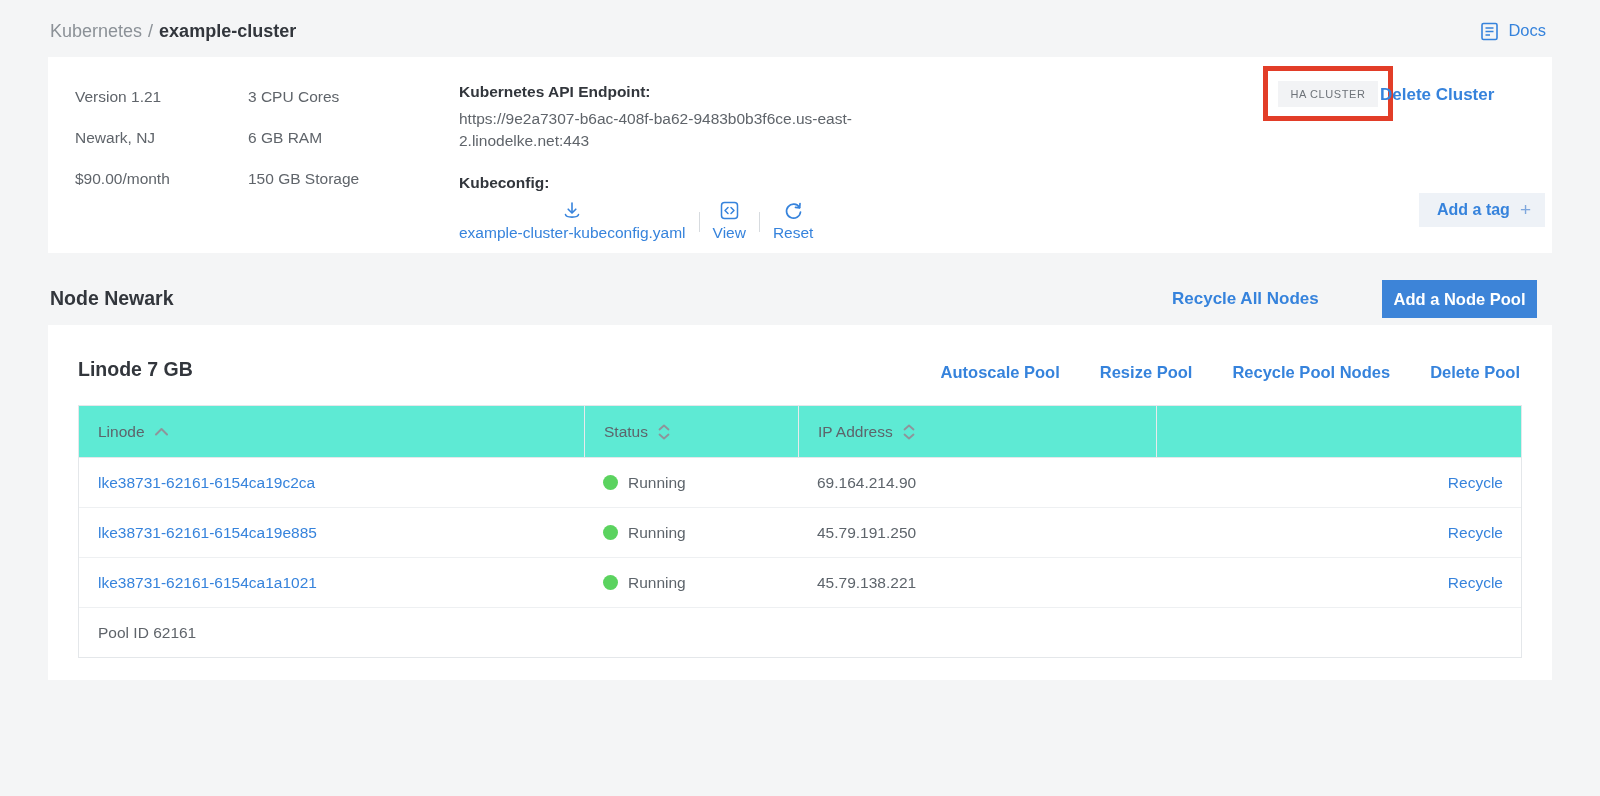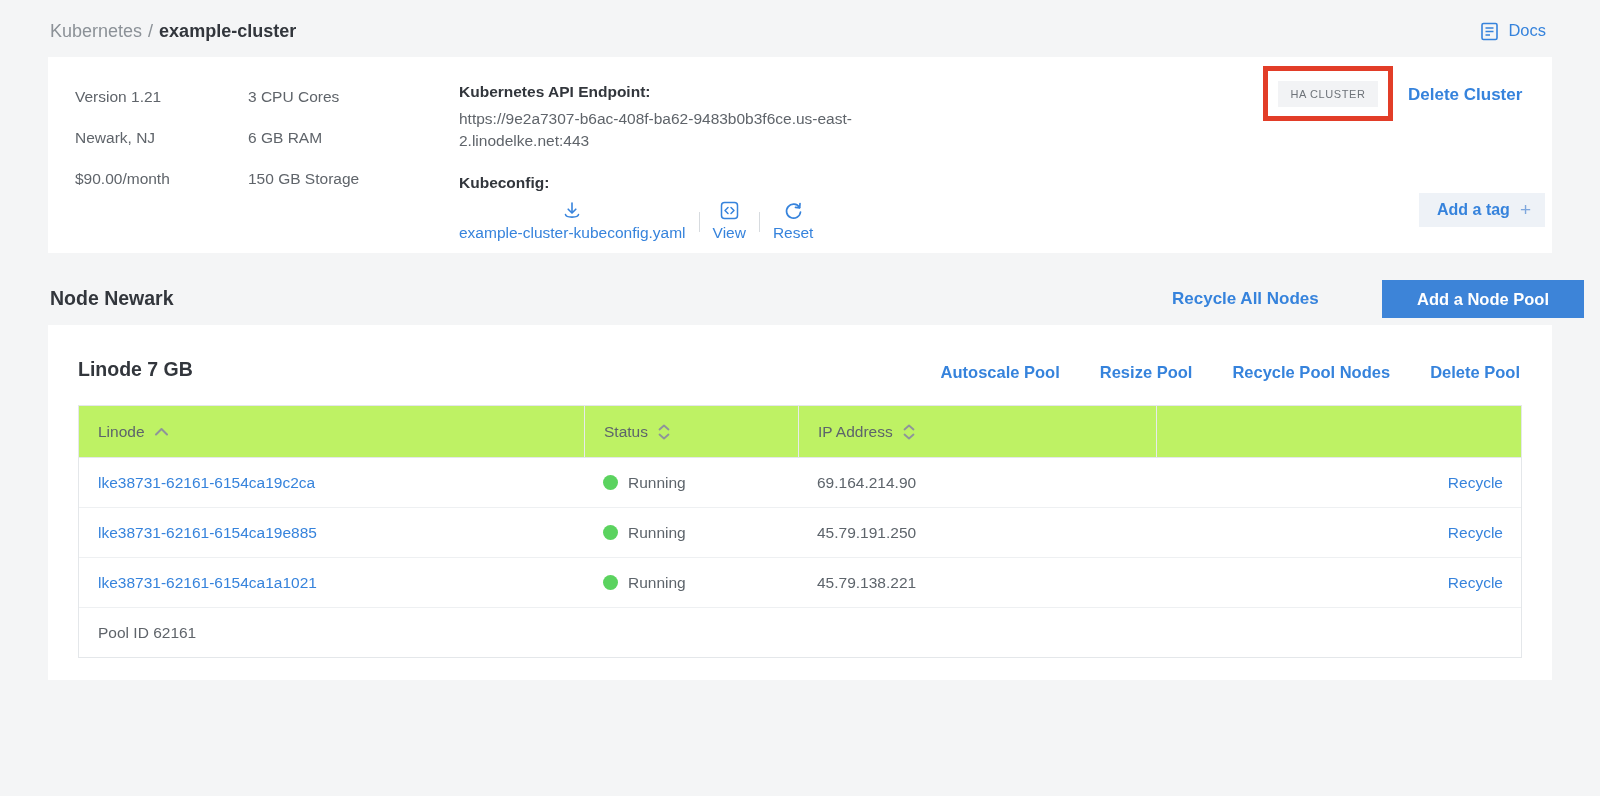--- a/index.html
+++ b/index.html
@@ -36,42 +36,42 @@
   .endpoint-url { font-size:15.5px; color:#5f646a; line-height:22px; width:450px; overflow-wrap:break-word; }
   .kubeconfig-block { position:absolute; left:411px; top:117px; width:560px; }
   .kubeconfig-row { display:flex; align-items:center; margin-top:9px; font-size:15.5px; }
   .kc-link { display:flex; align-items:center; gap:0; color:#3683dc; cursor:pointer;flex-direction:column; }
   .kc-divider { width:1px; height:20px; background:#d7dbdf; margin:0 13px; }
 
   .ha-annotation { position:absolute; left:1215px; top:9px; width:130px; height:55px;
                    border:5px solid #e23d28; display:flex; align-items:center; justify-content:center; }
   .ha-chip { background:#f2f3f5; color:#6e7379; font-size:11px; letter-spacing:0.6px;
              padding:7px 12px; white-space:nowrap; }
-  .delete-cluster { position:absolute; left:1360px; top:28px; color:#3683dc; font-size:17px;
+  .delete-cluster { position:absolute; left:1332px; top:28px; color:#3683dc; font-size:17px;
                     font-weight:700; cursor:pointer; }
   .add-tag-chip { position:absolute; right:7px; top:136px; height:34px; background:#eef2f7;
                   display:flex; align-items:center; gap:10px; padding:0 14px 0 18px; cursor:pointer; }
   .add-tag-chip .tag-label { color:#3683dc; font-size:16px; font-weight:700; }
   .add-tag-chip .plus { color:#7ea7dd; font-size:19px; font-weight:400; }
 
   
   .np-title { position:absolute; left:50px; top:287px; font-size:19.5px; font-weight:700; color:#32363c; }
   .recycle-all { position:absolute; left:1172px; top:289px; color:#3683dc; font-size:17px; font-weight:700; cursor:pointer; }
-  .add-pool-btn { position:absolute; left:1382px; top:280px; width:202px; height:38px; background:#3d84d8;
+  .add-pool-btn { position:absolute; left:1382px; top:280px; width:155px; height:38px; background:#3d84d8;
                   color:#ffffff; font-size:16.5px; font-weight:700; border:none; cursor:pointer;
                   font-family:"Liberation Sans", sans-serif; }
 
   
   .pool-card { left:48px; top:325px; width:1504px; height:355px; }
   .pool-name { position:absolute; left:30px; top:33px; font-size:19.5px; font-weight:700; color:#32363c; }
   .pool-actions { position:absolute; right:32px; top:38px; display:flex; gap:40px; }
   .pool-action { color:#3683dc; font-size:16.5px; font-weight:700; cursor:pointer; }
 
   .pool-table { position:absolute; left:30px; top:80px; width:1444px; border:1px solid #e4e7ea; }
-  .t-header { display:flex; height:52px; background:#bef264; border-bottom:1px solid #e4e7ea;
+  .t-header { display:flex; height:52px; background:#5eead4; border-bottom:1px solid #e4e7ea;
               font-size:15.5px; color:#5d646b; }
   .t-hcell { display:flex; align-items:center; gap:9px; padding-left:19px; cursor:pointer; }
   .t-hcell + .t-hcell { border-left:1px solid #e8eaec; }
   .col-linode { width:505px; }
   .col-status { width:214px; }
   .col-ip     { width:358px; }
   .col-action { flex:1; }
 
   .t-row { display:flex; height:50px; align-items:center; border-bottom:1px solid #eef0f2;
            font-size:15.5px; background:#fff; }

